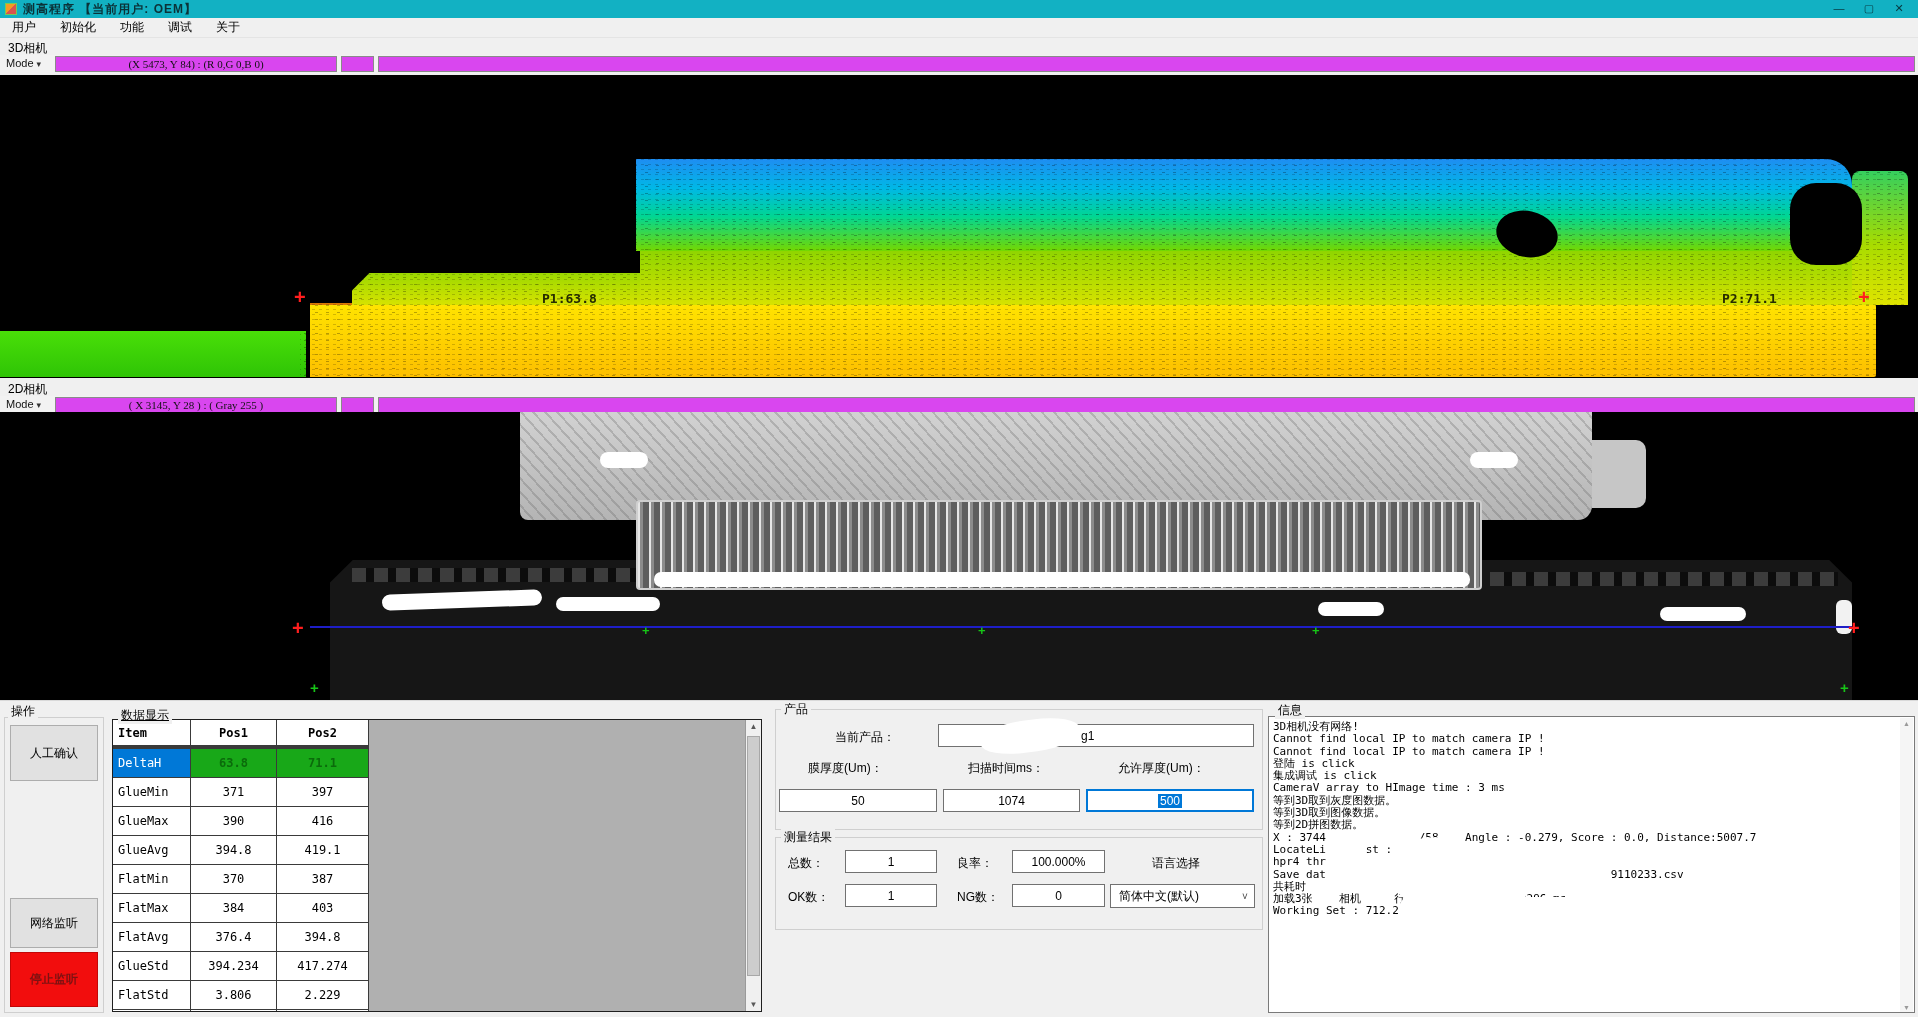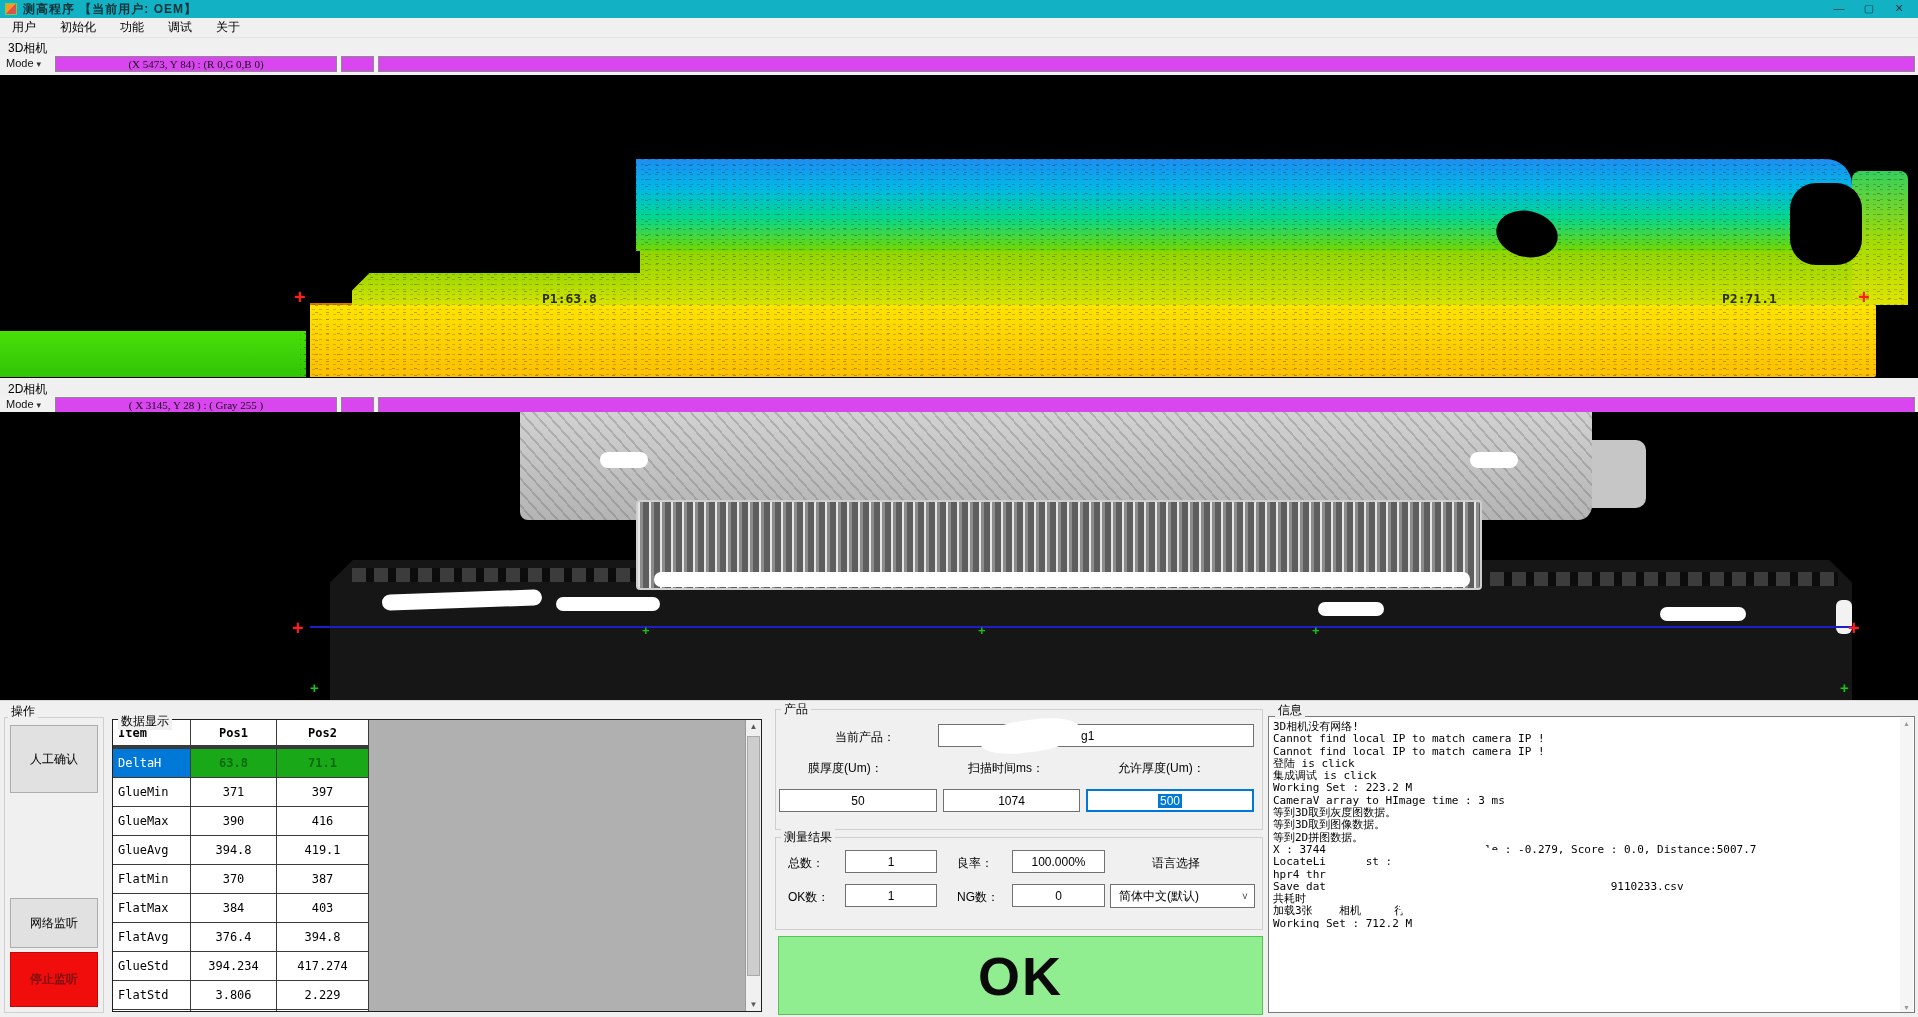--- a/index.html
+++ b/index.html
@@ -170,25 +170,25 @@
     <div class="cross" style="left:978px; top:212px; color:#17c517; font-size:13px;">+</div>
     <div class="cross" style="left:1312px; top:212px; color:#17c517; font-size:13px;">+</div>
     <div class="cross" style="left:310px; top:268px; color:#17c517; font-size:15px;">+</div>
     <div class="cross" style="left:1840px; top:268px; color:#17c517; font-size:15px;">+</div>
   </div>
 
   <div class="bottom">
 
     <div class="grouplabel" style="left:8px; top:2px;">操作</div>
     <div class="groupbox" style="left:4px; top:16px; width:100px; height:296px;"></div>
-    <div class="btn" style="left:10px; top:24px; width:88px; height:68px;">人工确认</div>
+    <div class="btn" style="left:10px; top:24px; width:88px; height:56px;">人工确认</div>
     <div class="btn" style="left:10px; top:197px; width:88px; height:50px;">网络监听</div>
     <div class="btn red" style="left:10px; top:251px; width:88px; height:55px;">停止监听</div>
 
-    <div class="grouplabel" style="left:118px; top:12px;">数据显示</div>
+    <div class="grouplabel" style="left:118px; top:6px;text-decoration:underline;">数据显示</div>
   </div>
 
   <div class="gridwrap">
     <div class="dtable">
         <div class="tcell th item">Item</div>
         <div class="tcell th">Pos1</div>
         <div class="tcell th">Pos2</div>
         <div class="tcell item sel-item">DeltaH</div>
         <div class="tcell sel-val">63.8</div>
         <div class="tcell sel-val">71.1</div>
@@ -249,33 +249,29 @@
   <div class="lbl" style="left:1152px; top:855px;">语言选择</div>
   <div class="lbl" style="left:788px; top:889px;">OK数：</div>
   <div class="tbox" style="left:845px; top:884px; width:92px; height:23px;">1</div>
   <div class="lbl" style="left:957px; top:889px;">NG数：</div>
   <div class="tbox" style="left:1012px; top:884px; width:93px; height:23px;">0</div>
   <div class="combo" style="left:1110px; top:884px; width:145px; height:24px;">
     <span class="val">简体中文(默认)</span>
     <span class="chev">˅</span>
   </div>
 
-  <div class="okbox">
-    <div class="oktext">OK</div>
-  </div>
 
   <div class="grouplabel" style="left:1275px; top:702px;">信息</div>
   <div class="logbox">
     <div>
         <div class="logline">3D相机没有网络!</div>
         <div class="logline">Cannot find local IP to match camera IP !</div>
         <div class="logline">Cannot find local IP to match camera IP !</div>
         <div class="logline">登陆 is click</div>
         <div class="logline">集成调试 is click</div>
-        <div class="logline">Working Set : 223.2 M</div>
         <div class="logline">CameraV array to HImage time : 3 ms</div>
         <div class="logline">等到3D取到灰度图数据。</div>
         <div class="logline">等到3D取到图像数据。</div>
         <div class="logline">等到2D拼图数据。</div>
         <div class="logline">X : 3744              /58    Angle : -0.279, Score : 0.0, Distance:5007.7</div>
         <div class="logline">LocateLi      st :  0</div>
         <div class="logline">hpr4 thr</div>
         <div class="logline">Save dat                                           9110233.csv</div>
         <div class="logline">共耗时</div>
         <div class="logline">加载3张    相机     行AOI检查, Elapsed 19296 ms.</div>

